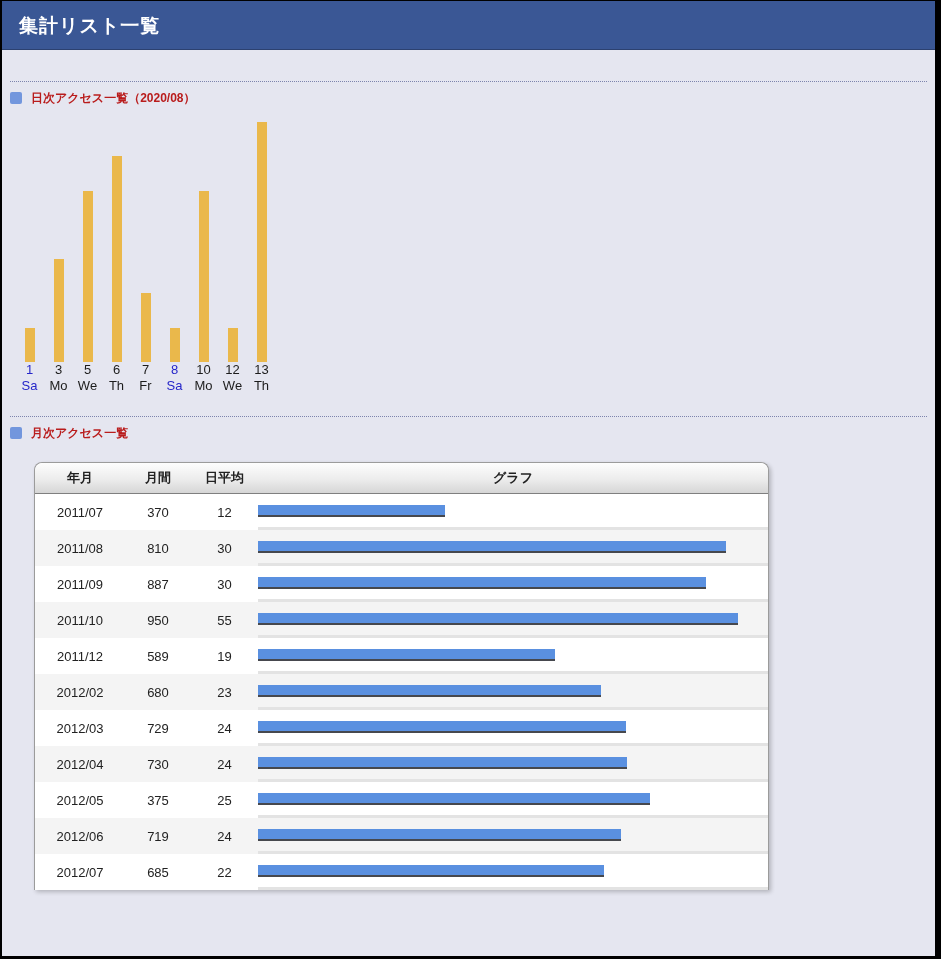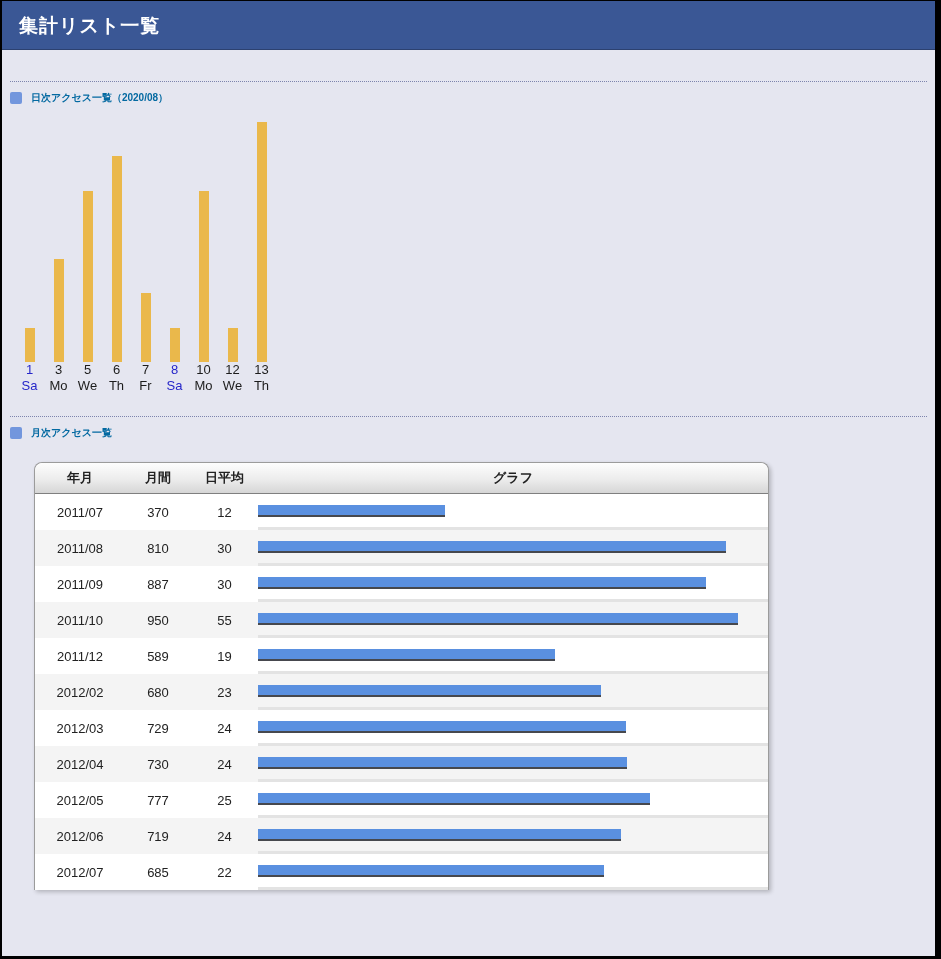--- a/index.html
+++ b/index.html
@@ -10,21 +10,21 @@
     font-family:"Liberation Sans","DejaVu Sans",sans-serif;
   }
   .titlebar { height:48px; background:#3a5795; border-bottom:1px solid #2c4170; }
   .titlebar h1 { margin:0; padding:12px 18px 0 17px; font-size:19px; font-weight:bold; color:#ffffff; letter-spacing:1px; }
   .content { padding:0 8px; }
   .dotted { border:none; border-top:1px dotted #7d84ad; margin:0; }
   .dotted.first { margin-top:31px; }
   .dotted.second { margin-top:22px; }
   .section-head { display:flex; align-items:center; gap:9px; margin-top:8px; height:16px; }
   .bullet { width:12px; height:12px; background:#7296dd; border-radius:2px; flex:0 0 auto; }
-  .section-title { font-size:10px; font-weight:bold; color:#0369a1; }
+  .section-title { font-size:12px; font-weight:bold; color:#b91c1c; }
   
   .daily-chart { display:flex; align-items:flex-end; margin:6px 0 0 5px; }
   .day-col { width:29px; flex:0 0 auto; }
   .bar-area { height:250px; display:flex; align-items:flex-end; justify-content:center; }
   .vbar { width:10px; background:#eab84b; }
   .day-num,.day-wd { text-align:center; font-size:13px; line-height:16px; color:#1c1c1c; }
   .sat { color:#2626c9; }
   
   table.monthly { margin:21px 0 0 24px; width:735px; border-collapse:separate; border-spacing:0;
     background:#fff; border:1px solid #9b9b9b; border-bottom:none; border-radius:8px 8px 0 0;
@@ -223,21 +223,21 @@
     <td class="c-month">2012/04</td>
     <td class="c-total">730</td>
     <td class="c-avg">24</td>
     <td class="c-graph">
       <div class="hbar" style="width: 369px; background: rgb(90, 144, 224);"></div>
     </td>
   </tr>
 
   <tr>
     <td class="c-month">2012/05</td>
-    <td class="c-total">777</td>
+    <td class="c-total">375</td>
     <td class="c-avg">25</td>
     <td class="c-graph">
       <div class="hbar" style="width: 392px; background: rgb(90, 144, 224);"></div>
     </td>
   </tr>
 
   <tr>
     <td class="c-month">2012/06</td>
     <td class="c-total">719</td>
     <td class="c-avg">24</td>

